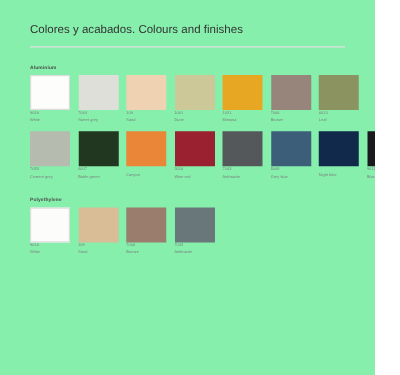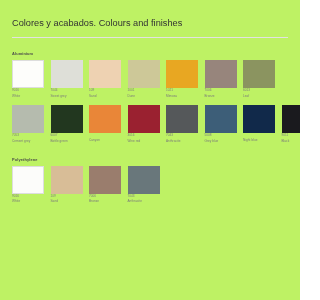--- a/index.html
+++ b/index.html
@@ -12,22 +12,22 @@
     height: 300px;
     overflow: hidden;
     font-family: "Liberation Sans", sans-serif;
     color: #3a3a3a;
     -webkit-font-smoothing: antialiased;
   }
   .page {
     width: 300px;
     height: 300px;
     box-sizing: border-box;
-    padding: 0 12px;
-    background: #bef264;
+    padding: 0 24px;
+    background: #86efac;
     position: relative;
   }
   .page-title {
     font-size: 9.2px;
     font-weight: 400;
     letter-spacing: 0.02px;
     color: #333333;
     margin: 0;
     padding-top: 17px;
     line-height: 12px;

